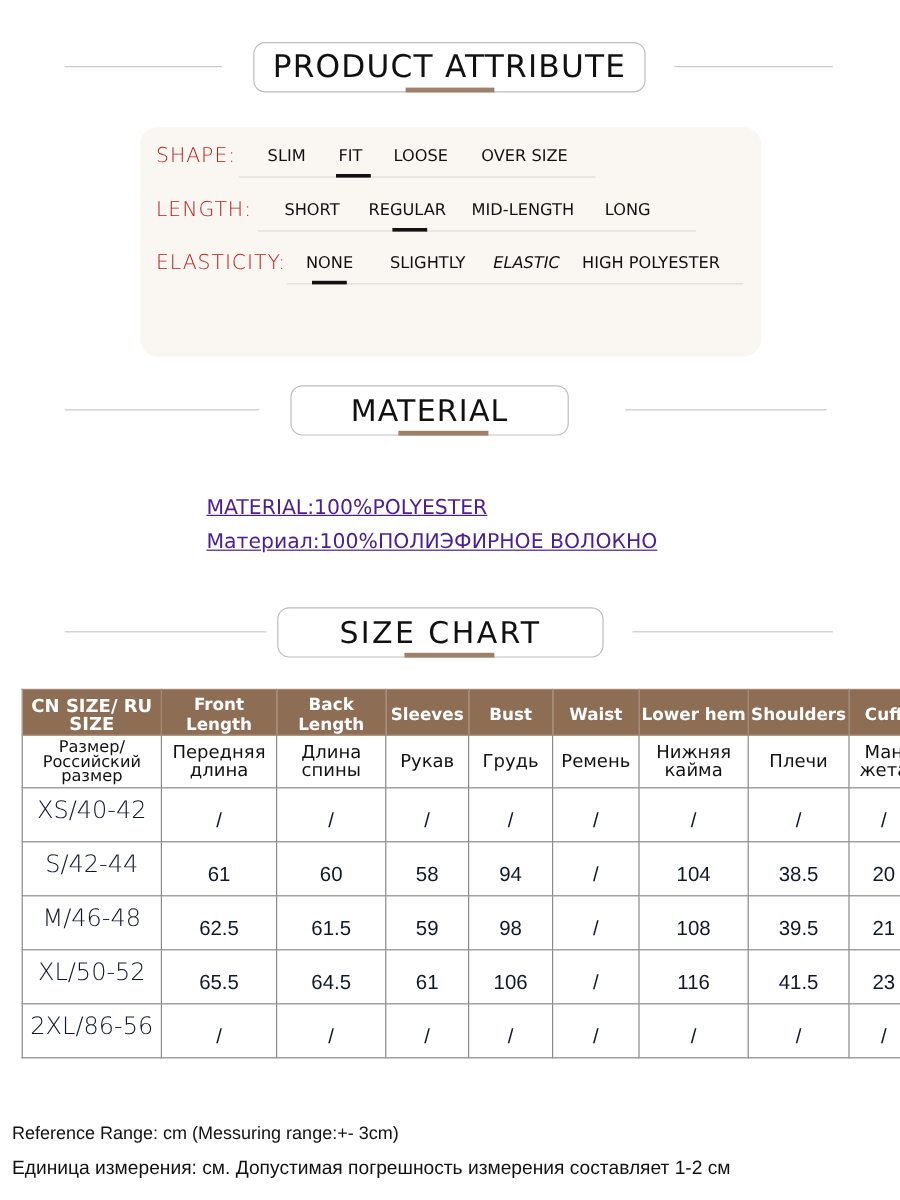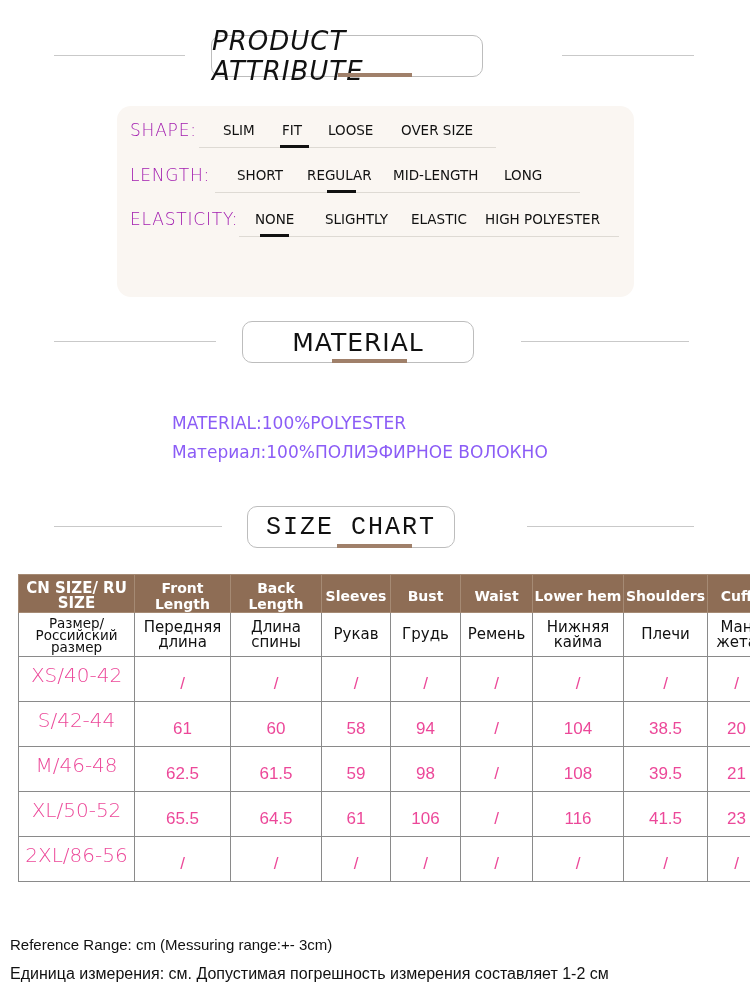--- a/index.html
+++ b/index.html
@@ -7,44 +7,44 @@
   body { position: relative; font-family: "DejaVu Sans", sans-serif; color: #111; }
 
   .section-title { position: absolute; left: 0; width: 750px; height: 60px; }
   .section-title .line { position: absolute; top: 29px; height: 1px; background: #c9c9c9; }
   .section-title .pill { position: absolute; top: 9px; height: 42px; border: 1.5px solid #bdbdbd; border-radius: 10px; background: #fff;
     display: flex; align-items: center; justify-content: center; font-family: "DejaVu Sans", sans-serif; color: #111; letter-spacing: 1px; }
   .section-title .accent { position: absolute; top: 47px; height: 4px; background: #a0806a; }
 
   .attr-box { position: absolute; left: 117px; top: 106px; width: 517px; height: 191px; background: #faf6f2; border-radius: 14px; }
   .attr-row { position: absolute; left: 0; width: 100%; height: 30px; }
-  .attr-label { position: absolute; left: 13px; top: 0; font-size: 17px; letter-spacing: 0.8px; color: #a21caf; font-weight: 300; }
+  .attr-label { position: absolute; left: 13px; top: 0; font-size: 17px; letter-spacing: 0.8px; color: #b91c1c; font-weight: 300; }
   .attr-opt { position: absolute; top: 2px; font-size: 13.5px; color: #111; white-space: nowrap; }
   .attr-baseline { position: absolute; height: 1px; background: #dedad4; }
   .attr-underline { position: absolute; height: 3px; background: #111; }
 
-  .material-text { position: absolute; left: 172px; font-size: 17px; color: #8b5cf6; white-space: nowrap; }
+  .material-text { position: absolute; left: 172px; font-size: 17px; color: #4c1d95; white-space: nowrap; text-decoration: underline; }
 
   table.size { position: absolute; left: 18px; top: 574px; width: 747px; border-collapse: collapse; table-layout: fixed; }
   table.size td { border: 1px solid #8a8a8a; text-align: center; vertical-align: middle; }
   table.size tr.hdr td { background: #8e6d55; color: #fff; font-size: 14px; font-weight: bold; height: 38px; border-color: #a58a74; padding-top: 4px; }
   table.size tr.hdr td.first { font-size: 15px; line-height: 15px; }
   table.size tr.ru td { height: 44px; font-size: 15px; line-height: 15px; color: #111; }
   table.size tr.ru td.first { font-size: 13.5px; line-height: 12px; }
-  table.size tr.data td { height: 45px; font-size: 17px; color: #ec4899; padding-top: 10px; font-family: "Liberation Sans Narrow", "Liberation Sans", sans-serif; }
+  table.size tr.data td { height: 45px; font-size: 17px; color: #0f172a; padding-top: 10px; font-family: "Liberation Sans Narrow", "Liberation Sans", sans-serif; }
   table.size tr.data td.first { font-size: 20px; padding-top: 0; padding-bottom: 8px; font-family: "DejaVu Sans", sans-serif; font-weight: 300; }
 
   .note { position: absolute; left: 10px; font-size: 15px; color: #111; white-space: nowrap; font-family: "Liberation Sans", sans-serif; }
 </style>
 </head>
 <body>
 
 <div class="section-title" style="top:26px;">
   <div class="line" style="left:54px;width:131px;"></div>
-  <div class="pill" style="left:211px;width:272px;font-size:26px;font-style:italic;">PRODUCT ATTRIBUTE</div>
+  <div class="pill" style="left:211px;width:327px;font-size:26px;">PRODUCT ATTRIBUTE</div>
   <div class="accent" style="left:338px;width:74px;"></div>
   <div class="line" style="left:562px;width:132px;"></div>
 </div>
 
 <div class="attr-box">
 
   <div class="attr-row" style="top:14px;">
     <span class="attr-label">SHAPE:</span>
     <div class="attr-baseline" style="left:82px;width:297px;top:27px;"></div>
     <span class="attr-opt" style="left:106px;">SLIM</span>
@@ -63,39 +63,39 @@
     <span class="attr-opt" style="left:276px;">MID-LENGTH</span>
     <span class="attr-opt" style="left:387px;">LONG</span>
   </div>
 
   <div class="attr-row" style="top:103px;">
     <span class="attr-label">ELASTICITY:</span>
     <div class="attr-baseline" style="left:122px;width:380px;top:27px;"></div>
     <span class="attr-opt" style="left:138px;">NONE</span>
     <div class="attr-underline" style="left:143px;width:29px;top:25px;"></div>
     <span class="attr-opt" style="left:208px;">SLIGHTLY</span>
-    <span class="attr-opt" style="left:294px;">ELASTIC</span>
+    <span class="attr-opt" style="left:294px;font-style:italic;">ELASTIC</span>
     <span class="attr-opt" style="left:368px;">HIGH POLYESTER</span>
   </div>
 
 </div>
 
 <div class="section-title" style="top:312px;">
   <div class="line" style="left:54px;width:162px;"></div>
   <div class="pill" style="left:242px;width:232px;font-size:25px;">MATERIAL</div>
   <div class="accent" style="left:332px;width:75px;"></div>
   <div class="line" style="left:521px;width:168px;"></div>
 </div>
 
 <div class="material-text" style="top:413px;">MATERIAL:100%POLYESTER</div>
 <div class="material-text" style="top:442px;">Материал:100%ПОЛИЭФИРНОЕ ВОЛОКНО</div>
 
 <div class="section-title" style="top:497px;">
   <div class="line" style="left:54px;width:168px;"></div>
-  <div class="pill" style="left:247px;width:208px;font-size:25px;letter-spacing:2px;font-family:Liberation Mono, monospace;">SIZE CHART</div>
+  <div class="pill" style="left:231px;width:272px;font-size:25px;letter-spacing:2px;">SIZE CHART</div>
   <div class="accent" style="left:337px;width:75px;"></div>
   <div class="line" style="left:527px;width:167px;"></div>
 </div>
 
 <table class="size">
   <colgroup>
     <col style="width:116px">
       <col style="width:96px">
       <col style="width:91px">
       <col style="width:69px">

